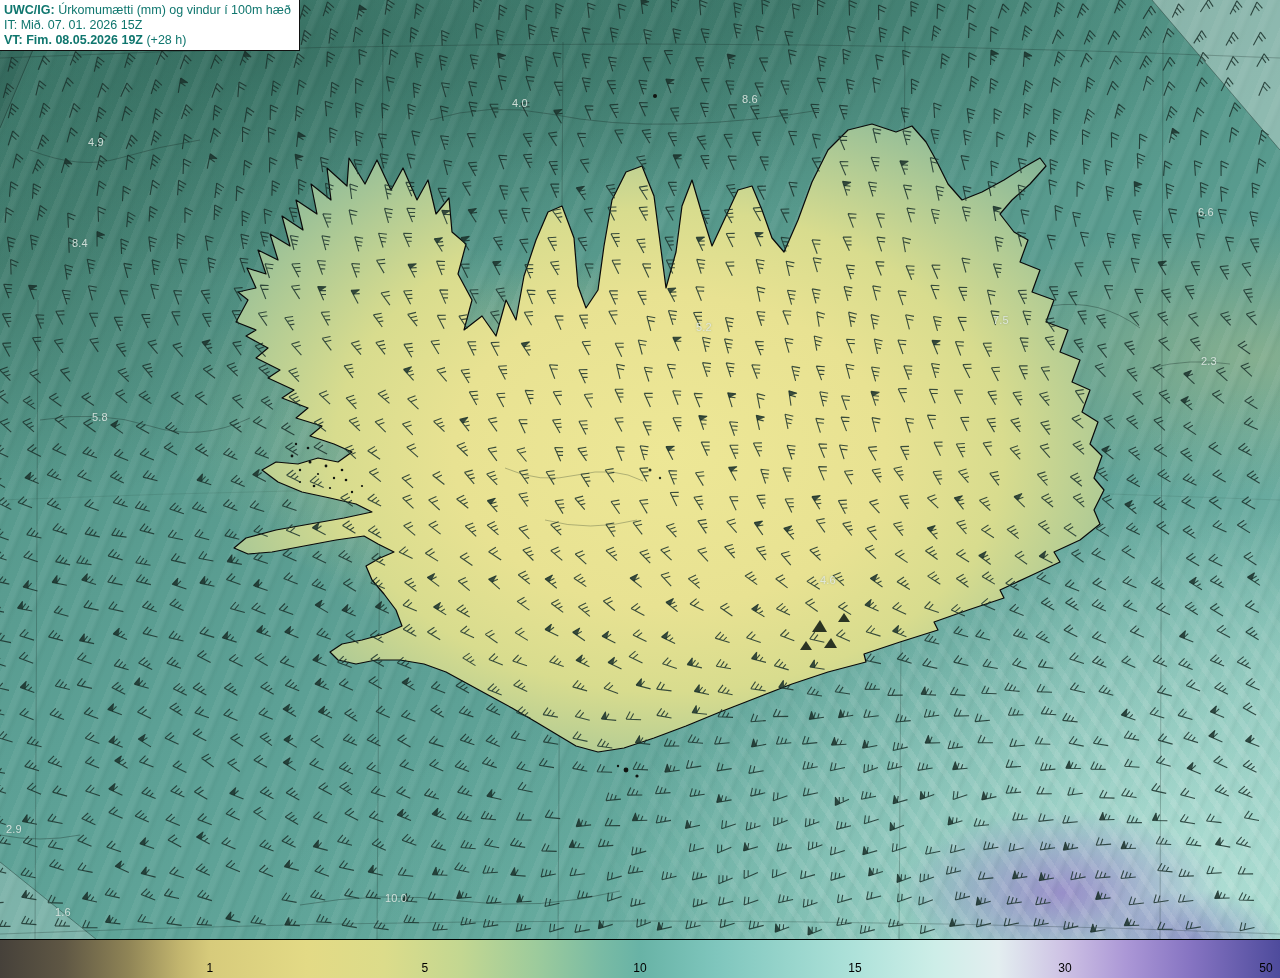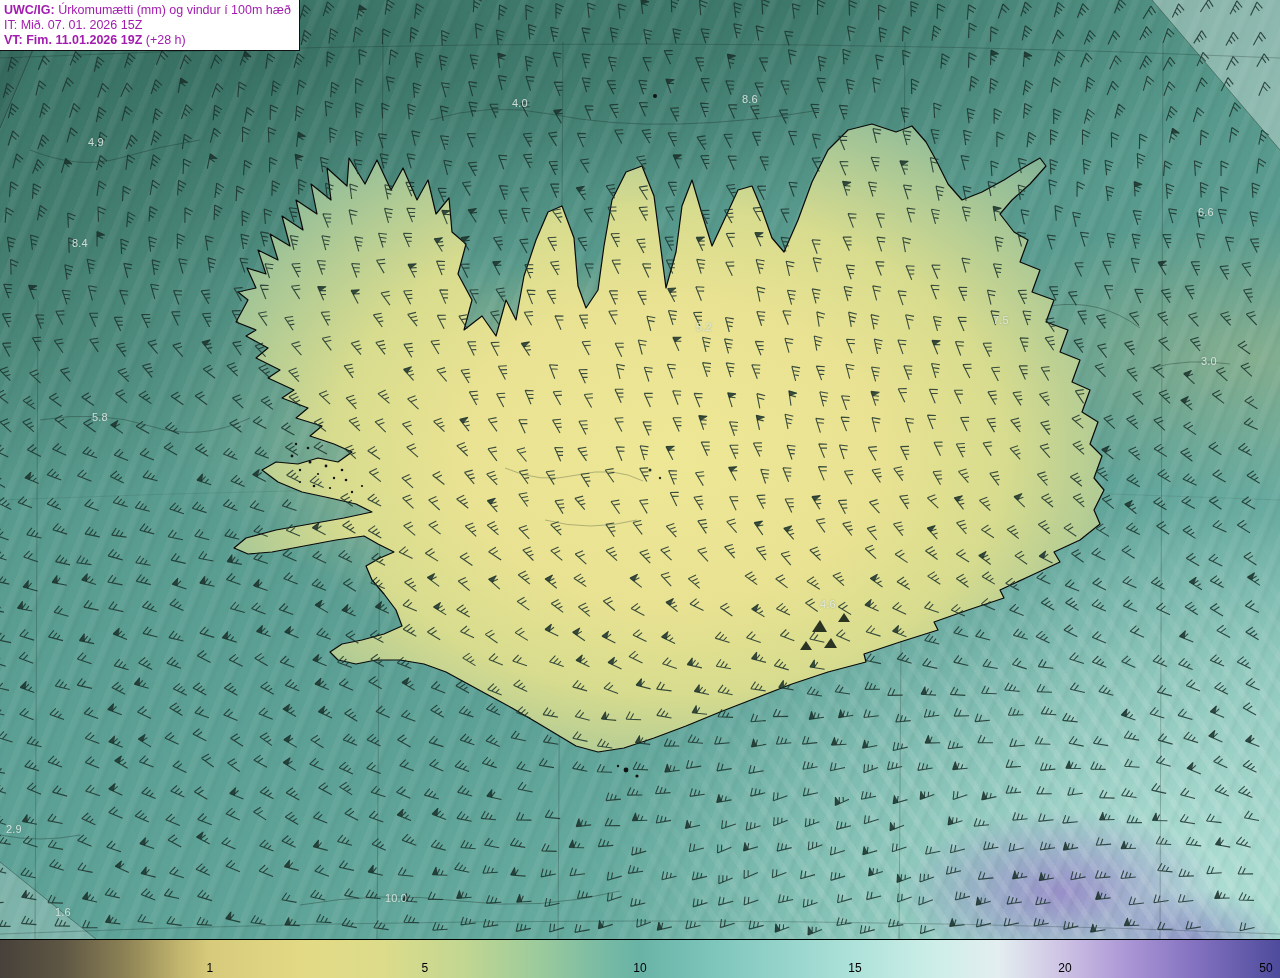--- a/index.html
+++ b/index.html
@@ -36,21 +36,21 @@
   
   .labels span{
     position:absolute;transform:translate(-50%,-50%);
     font-size:11px;letter-spacing:.2px;color:rgba(230,238,234,0.85);
     text-shadow:0 0 2px rgba(40,70,60,0.35);white-space:nowrap;
   }
   
   .titlebox{
     position:absolute;left:0;top:0;z-index:5;
     background:#ffffff;border:1px solid #111;border-left:none;border-top:none;
-    padding:2px 8px 3px 4px;font-size:12.5px;line-height:1.28;color:#a21caf;white-space:nowrap;
+    padding:2px 8px 3px 4px;font-size:12.5px;line-height:1.28;color:#0f766e;white-space:nowrap;
   }
   .titlebox .b{font-weight:bold;}
   .titlebox div{height:15px;}
   
   .colorbar{
     position:absolute;left:0;bottom:0;width:1280px;height:38px;
     border-top:1px solid #000;z-index:4;
   }
   .colorbar span{
     position:absolute;bottom:3px;transform:translateX(-50%);
@@ -173,43 +173,43 @@
       <path id="pennants" stroke="none" d="M188.8 -2.3L195.8 3.3L187.5 3.1ZM277.2 0.1L284.0 6.0L275.7 5.4ZM359.5 4.9L366.9 10.0L358.5 10.3ZM640.9 -0.9L649.5 1.9L641.6 4.6ZM245.9 30.2L252.9 35.9L244.6 35.6ZM244.9 51.2L251.4 57.3L243.1 56.4ZM497.7 53.1L506.3 55.8L498.5 58.5ZM727.2 54.1L736.0 56.0L728.4 59.5ZM991.0 50.0L999.0 54.2L990.8 55.5ZM1024.5 51.8L1032.4 56.2L1024.1 57.3ZM180.7 78.0L188.1 83.1L179.8 83.5ZM665.8 79.0L674.8 79.7L667.7 84.2ZM553.7 110.4L562.6 109.5L556.5 115.1ZM298.2 132.0L305.9 136.7L297.6 137.5ZM1172.5 128.2L1179.7 133.6L1171.3 133.6ZM65.6 158.5L72.4 164.5L64.1 163.8ZM210.2 153.8L217.4 159.1L209.1 159.2ZM295.1 154.2L303.7 156.8L295.9 159.6ZM673.1 154.9L682.1 155.0L675.4 159.9ZM899.8 160.8L908.8 161.4L901.8 165.9ZM576.2 187.8L585.0 186.1L579.4 192.3ZM842.5 181.3L851.5 182.4L844.2 186.5ZM1134.2 181.4L1142.6 184.7L1134.6 186.9ZM441.7 210.2L450.7 210.7L443.8 215.3ZM468.1 209.7L477.0 208.5L471.1 214.3ZM993.1 206.3L1001.8 208.6L994.0 211.7ZM97.0 231.5L105.1 235.2L97.0 237.0ZM434.2 238.8L443.1 237.6L437.1 243.5ZM461.0 237.5L469.9 236.4L463.9 242.1ZM696.2 237.2L705.1 237.1L698.6 242.2ZM754.8 232.6L763.8 232.7L757.0 237.6ZM407.9 264.2L416.9 263.7L410.4 269.0ZM492.6 261.7L501.5 261.2L495.2 266.5ZM1158.0 262.0L1166.9 261.1L1160.8 266.7ZM28.5 285.3L37.5 285.9L30.5 290.4ZM317.6 286.5L326.6 286.7L319.8 291.6ZM351.0 290.2L360.0 289.7L353.6 295.0ZM667.6 288.5L676.5 288.0L670.2 293.4ZM201.9 342.0L210.7 339.8L205.4 346.3ZM521.2 343.2L530.1 341.8L524.2 347.7ZM672.8 337.2L681.8 337.3L675.1 342.2ZM931.9 340.4L940.9 340.8L934.0 345.5ZM403.5 369.3L412.1 366.6L407.2 373.3ZM1183.6 373.6L1192.0 370.2L1187.6 377.3ZM727.6 392.7L736.5 394.0L729.2 398.0ZM788.8 390.7L797.4 393.3L789.6 396.2ZM870.9 391.4L879.9 392.4L872.7 396.6ZM1180.7 400.2L1188.9 396.3L1184.9 403.7ZM110.6 424.9L118.4 420.3L115.2 428.0ZM459.7 419.4L468.4 417.3L463.1 423.7ZM698.7 415.6L707.6 416.5L700.5 420.8ZM756.2 415.2L765.0 417.2L757.4 420.6ZM665.9 446.5L674.9 446.1L668.4 451.4ZM1101.6 449.6L1109.7 445.6L1105.9 453.1ZM24.8 477.8L31.4 471.7L29.9 479.9ZM196.9 480.2L203.0 473.5L202.2 481.8ZM252.6 474.6L259.7 469.2L257.5 477.2ZM728.5 467.3L737.5 466.6L731.2 472.1ZM487.3 500.6L495.9 498.1L490.9 504.8ZM811.9 496.6L820.8 495.5L814.8 501.3ZM954.2 497.7L963.0 495.6L957.6 502.0ZM1014.0 496.5L1022.5 493.4L1017.9 500.4ZM1124.7 504.3L1132.7 500.3L1129.0 507.8ZM312.3 527.8L319.5 522.4L317.2 530.4ZM754.2 522.6L763.1 521.0L757.4 527.1ZM783.7 528.2L792.3 525.7L787.4 532.3ZM927.2 528.1L935.7 525.4L930.9 532.2ZM227.1 561.6L232.3 554.3L232.5 562.6ZM978.7 555.5L986.7 551.3L983.1 558.8ZM1039.1 556.3L1046.2 550.7L1044.0 558.8ZM23.0 587.0L28.9 580.1L28.3 588.4ZM52.1 582.4L57.4 575.1L57.5 583.4ZM81.7 579.9L87.8 573.3L86.9 581.6ZM172.2 584.3L178.3 577.8L177.4 586.0ZM199.8 583.1L205.2 575.9L205.2 584.3ZM253.4 585.6L259.6 579.1L258.6 587.4ZM427.2 577.4L435.2 573.2L431.6 580.7ZM488.5 579.2L496.8 575.5L492.7 582.8ZM545.0 578.9L553.0 574.8L549.3 582.3ZM630.0 578.0L638.1 574.0L634.3 581.4ZM870.2 578.4L878.0 573.9L874.7 581.6ZM1189.2 581.9L1196.7 576.9L1193.9 584.8ZM1247.4 577.2L1255.1 572.4L1252.0 580.2ZM17.5 608.2L22.8 600.9L22.9 609.2ZM315.1 605.0L322.5 599.9L319.8 607.8ZM341.8 610.3L348.4 604.2L346.9 612.4ZM375.3 607.0L382.1 601.2L380.2 609.3ZM433.5 607.0L441.0 602.1L438.1 609.9ZM665.9 602.2L674.0 598.2L670.2 605.6ZM751.5 609.1L758.8 604.0L756.2 611.9ZM864.9 604.9L871.6 599.0L869.9 607.1ZM79.4 640.6L84.7 633.3L84.8 641.7ZM113.2 634.0L119.7 627.9L118.3 636.1ZM222.2 637.8L228.2 631.1L227.5 639.4ZM256.5 631.4L262.9 625.1L261.7 633.3ZM284.6 632.1L291.2 626.0L289.7 634.2ZM544.9 629.5L551.9 623.8L549.8 631.9ZM572.6 632.3L580.3 627.8L577.1 635.4ZM602.0 636.3L609.1 630.7L606.9 638.8ZM661.5 637.0L668.5 631.3L666.5 639.4ZM892.5 631.2L899.1 625.1L897.6 633.3ZM1179.4 636.5L1185.9 630.4L1184.5 638.6ZM312.7 660.0L319.3 653.9L317.7 662.1ZM575.9 660.3L582.8 654.6L580.8 662.7ZM608.0 662.5L615.0 656.9L612.9 664.9ZM687.2 664.6L692.7 657.5L692.6 665.8ZM751.5 658.7L757.2 651.7L756.8 660.1ZM809.8 667.0L814.8 659.5L815.2 667.8ZM20.2 687.4L26.6 681.1L25.4 689.3ZM134.3 684.2L140.1 677.4L139.6 685.7ZM314.9 684.0L321.4 677.8L320.0 686.0ZM401.9 682.5L409.3 677.4L406.6 685.3ZM636.1 685.1L641.9 678.2L641.5 686.5ZM694.3 691.4L699.7 684.3L699.7 692.6ZM778.7 687.4L783.8 680.0L784.1 688.3ZM921.0 694.2L925.3 686.3L926.5 694.5ZM107.7 709.6L114.1 703.3L112.9 711.5ZM282.9 709.1L290.2 703.9L287.7 711.8ZM318.3 711.7L325.1 705.8L323.3 714.0ZM601.3 719.0L605.9 711.2L606.8 719.5ZM692.1 712.8L696.6 705.1L697.5 713.3ZM809.2 719.4L811.8 710.8L814.6 718.6ZM838.5 717.8L840.8 709.1L843.9 716.8ZM1121.2 715.1L1127.5 708.6L1126.4 716.9ZM1210.2 711.7L1216.9 705.6L1215.3 713.8ZM108.7 741.8L115.2 735.6L113.8 743.8ZM138.2 739.1L145.7 734.1L142.9 742.0ZM283.8 739.8L291.2 734.7L288.6 742.6ZM635.3 742.8L639.9 735.1L640.7 743.4ZM751.5 747.0L753.7 738.3L756.9 746.0ZM831.4 745.1L834.8 736.7L836.9 744.8ZM862.5 748.2L864.8 739.5L867.9 747.2ZM925.1 743.1L928.7 734.8L930.6 742.9ZM1208.6 736.1L1215.3 730.1L1213.7 738.3ZM1245.4 740.9L1252.0 734.8L1250.5 743.0ZM114.6 760.8L121.9 755.6L119.4 763.5ZM283.1 762.5L290.6 757.6L287.8 765.4ZM664.8 772.1L667.6 763.5L670.3 771.4ZM952.6 769.6L955.6 761.1L958.0 769.1ZM1065.8 768.3L1069.7 760.2L1071.3 768.4ZM1186.9 768.3L1193.5 762.2L1192.0 770.4ZM108.7 789.0L115.6 783.2L113.7 791.3ZM229.6 793.4L236.2 787.3L234.7 795.5ZM486.8 796.2L492.3 789.1L492.1 797.4ZM716.7 802.5L719.0 793.8L722.1 801.5ZM835.3 805.4L835.4 796.4L840.3 803.1ZM893.1 803.8L894.5 794.9L898.4 802.3ZM920.1 799.6L920.9 790.7L925.3 797.8ZM981.7 799.9L983.7 791.1L987.1 798.7ZM-8.6 820.0L-2.5 813.4L-3.4 821.7ZM22.3 821.5L27.5 814.2L27.7 822.5ZM397.1 815.0L403.7 808.8L402.2 817.0ZM432.0 814.2L438.4 807.8L437.2 816.1ZM576.2 826.6L579.1 818.1L581.7 826.0ZM632.3 820.7L635.8 812.4L637.8 820.5ZM685.4 828.5L687.3 819.7L690.7 827.3ZM890.0 830.8L890.6 821.8L895.1 828.8ZM948.0 825.0L949.4 816.1L953.3 823.5ZM1099.5 820.0L1103.1 811.7L1105.0 819.8ZM1152.4 820.5L1156.3 812.4L1157.9 820.6ZM139.8 843.7L146.1 837.2L145.0 845.5ZM196.4 837.1L203.6 831.6L201.3 839.6ZM313.2 846.6L319.0 839.6L318.5 848.0ZM569.1 847.5L573.0 839.4L574.6 847.5ZM743.5 850.9L744.9 842.0L748.8 849.4ZM862.8 854.8L864.2 845.9L868.1 853.3ZM1063.3 850.2L1065.6 841.5L1068.7 849.2ZM1121.0 848.7L1124.5 840.5L1126.5 848.6ZM1215.4 844.5L1220.6 837.1L1220.8 845.4ZM115.1 866.3L121.9 860.4L120.1 868.6ZM141.0 873.5L146.7 866.5L146.4 874.8ZM284.3 866.6L290.1 859.6L289.6 868.0ZM368.1 871.9L373.7 864.8L373.5 873.1ZM432.4 874.7L436.4 866.7L437.9 874.9ZM510.6 875.0L515.0 867.1L516.1 875.4ZM868.6 876.1L869.7 867.1L873.8 874.4ZM897.0 882.5L897.7 873.5L902.1 880.5ZM1012.5 878.9L1015.0 870.2L1017.9 878.0ZM1039.1 880.6L1041.4 871.9L1044.5 879.6ZM21.6 897.2L26.6 889.8L27.0 898.1ZM82.4 898.7L88.0 891.6L87.8 899.9ZM402.3 900.7L406.8 892.9L407.8 901.2ZM456.6 898.4L459.8 890.0L462.1 898.0ZM516.6 902.2L519.9 893.8L522.1 901.8ZM976.2 905.3L977.8 896.4L981.6 903.8ZM1095.6 899.5L1098.5 891.0L1101.1 898.9ZM1214.6 898.4L1218.2 890.2L1220.1 898.3ZM105.4 922.3L110.1 914.6L110.9 922.9ZM225.7 918.6L231.3 911.5L231.0 919.9ZM284.8 924.9L289.1 916.9L290.3 925.1ZM598.4 928.8L599.6 919.9L603.7 927.2ZM657.2 930.3L659.0 921.5L662.5 929.0ZM775.2 932.3L775.8 923.3L780.4 930.3ZM808.0 935.1L808.5 926.1L813.1 933.0ZM949.6 926.4L952.5 917.8L955.1 925.7ZM1090.5 932.1L1093.0 923.4L1096.0 931.2ZM1124.2 925.6L1127.8 917.4L1129.7 925.5Z" fill="#1b312b" opacity="0.85"></path>
     </svg>
 
     <div class="labels">
         <span style="left: 520px; top: 103px;">4.0</span>
         <span style="left: 750px; top: 99px;">8.6</span>
         <span style="left: 96px; top: 142px;">4.9</span>
         <span style="left: 80px; top: 243px;">8.4</span>
         <span style="left: 1206px; top: 212px;">6.6</span>
         <span style="left: 1001px; top: 320px;">7.5</span>
-        <span style="left: 1209px; top: 361px;">3.0</span>
+        <span style="left: 1209px; top: 361px;">2.3</span>
         <span style="left: 704px; top: 327px;">5.2</span>
         <span style="left: 100px; top: 417px;">5.8</span>
-        <span style="left: 828px; top: 604px;">4.6</span>
+        <span style="left: 828px; top: 580px;">4.6</span>
         <span style="left: 14px; top: 829px;">2.9</span>
         <span style="left: 396px; top: 898px;">10.0</span>
         <span style="left: 63px; top: 912px;">1.6</span>
       </div>
 
     <div class="titlebox">
       <div>
         <span class="b">UWC/IG:</span><span> Úrkomumætti (mm) og vindur í 100m hæð</span>
       </div>
       <div>
         <span>IT: Mið. 07. 01. 2026 15Z</span>
       </div>
       <div>
-        <span class="b">VT: Fim. 11.01.2026 19Z</span><span> (+28 h)</span>
+        <span class="b">VT: Fim. 08.05.2026 19Z</span><span> (+28 h)</span>
       </div>
     </div>
   </div>
 
   <div class="colorbar" style="background: linear-gradient(90deg, rgb(70, 65, 58) 0%, rgb(95, 87, 68) 5%, rgb(143, 132, 86) 10%, rgb(194, 181, 110) 14%, rgb(215, 203, 123) 16.4%, rgb(227, 218, 133) 24%, rgb(220, 220, 138) 30%, rgb(195, 215, 145) 36%, rgb(156, 203, 156) 42%, rgb(121, 187, 164) 47%, rgb(104, 179, 166) 50%, rgb(127, 198, 189) 56%, rgb(153, 214, 205) 62%, rgb(174, 226, 218) 66.8%, rgb(205, 238, 232) 73%, rgb(227, 238, 240) 78%, rgb(205, 193, 228) 83.2%, rgb(171, 151, 214) 88%, rgb(134, 116, 194) 93%, rgb(78, 75, 156) 100%);">
       <span style="left: 16.4%;">1</span>
       <span style="left: 33.2%;">5</span>
       <span style="left: 50%;">10</span>
       <span style="left: 66.8%; margin-top: 32px;">15</span>
-      <span style="left: 83.2%;">20</span>
+      <span style="left: 83.2%;">30</span>
       <span style="left: 98.9%;">50</span>
     </div>
 </div>
 
 </body></html>

